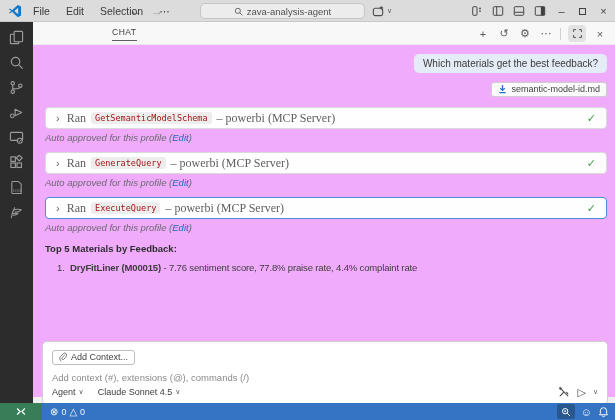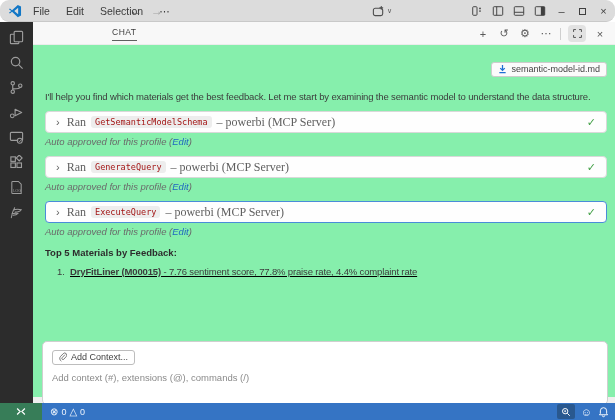--- a/index.html
+++ b/index.html
@@ -1,21 +1,21 @@
 <!DOCTYPE html>
 <html><head>
 <meta charset="utf-8">
 <style>
   * { margin:0; padding:0; box-sizing:border-box; }
   html,body { width:615px; height:420px; overflow:hidden; }
   body { font-family:"Liberation Sans", sans-serif; }
   .window { position:relative; width:615px; height:420px; background:#ffffff; overflow:hidden; }
 
   
-  .titlebar { position:absolute; top:0; left:0; width:615px; height:22px; background:#dcdcdc; border-bottom:1px solid #c9c9c9;border-radius:9px; }
+  .titlebar { position:absolute; top:0; left:0; width:615px; height:22px; background:#dcdcdc; border-bottom:1px solid #c9c9c9; }
   .logo { position:absolute; left:8px; top:4px; width:14px; height:14px; }
   .menus { position:absolute; left:26px; top:0; height:22px; display:flex; align-items:center; gap:2px; }
   .menu-item { font-size:10.5px; color:#3b3b3b; padding:2px 7px; border-radius:4px; }
   .nav-arrows { position:absolute; left:130px; top:0; height:22px; display:flex; align-items:center; gap:9px; }
   .arrow { font-size:12px; color:#4f4f4f; }
   .arrow.disabled { color:#a4a4a4; }
   .searchbox { position:absolute; left:200px; top:3px; width:165px; height:16px; background:#ececec; border:1px solid #c5c5c5; border-radius:5px; display:flex; align-items:center; justify-content:center; gap:4px; }
   .searchbox span { font-size:9.5px; color:#515151; }
   .copilot-group { position:absolute; left:372px; top:0; height:22px; display:flex; align-items:center; gap:2px; color:#4f4f4f; }
   .tb-right { position:absolute; right:4px; top:0; height:22px; display:flex; align-items:center; gap:8px; }
@@ -23,21 +23,21 @@
   .win-controls { display:flex; align-items:center; gap:6px; }
   .win-btn { width:15px; height:16px; display:flex; align-items:center; justify-content:center; font-size:11px; color:#3f3f3f; }
   .max-square { width:7px; height:7px; border:1px solid #3f3f3f; }
   .chev-small { font-size:7px; color:#5a5a5a; }
 
   
   .activitybar { position:absolute; left:0; top:22px; width:33px; height:381px; background:#2c2c2c; display:flex; flex-direction:column; align-items:center; padding-top:8px; gap:10px; }
   .ab-icon { width:25px; height:15px; display:flex; align-items:center; justify-content:center; }
 
   
-  .panel { position:absolute; left:33px; top:22px; width:582px; height:381px; background:#86efac; }
+  .panel { position:absolute; left:33px; top:22px; width:582px; height:381px; background:#f0abfc; }
   .tabstrip { position:absolute; top:0; left:0; right:0; height:23px; background:#f8f8f8; border-bottom:1px solid #ececec; }
   .tab { position:absolute; left:79px; top:5px; font-size:8.5px; letter-spacing:.5px; color:#3b3b3b; padding-bottom:3px; border-bottom:1px solid #5f5f5f; }
   .panel-actions { position:absolute; right:8px; top:0; height:23px; display:flex; align-items:center; gap:7px; color:#585858; }
   .pa-icon { font-size:11px; width:14px; text-align:center; }
   .pa-sep { width:1px; height:12px; background:#cfcfcf; }
   .pa-max { width:18px; height:17px; background:#e2e2e2; border-radius:4px; display:flex; align-items:center; justify-content:center; }
 
   
   .messages { position:absolute; top:23px; left:0; right:0; height:296px; overflow:hidden; padding:8px 8px 0 12px; }
   .user-row { text-align:right; }
@@ -49,21 +49,21 @@
   .toolbox { margin-top:9px; height:22px; border:1px solid #d9d9d9; border-radius:4px; background:#fefefe; display:flex; align-items:center; padding:0 10px; gap:5px; white-space:nowrap; }
   .toolbox.focused { border-color:#4a8cd9; }
   .tb-chev { color:#5f5f5f; font-size:11px; margin-right:2px; }
   .tb-label { font-size:12px; color:#5f5f5f;font-family:Liberation Serif, serif; }
   .code-chip { font-family:"DejaVu Sans Mono", monospace; font-size:8.5px; color:#a31515; background:#ededed; border-radius:3px; padding:1px 4px; }
   .tb-spacer { flex:1; }
   .tb-check { color:#43a047; font-size:11px; }
   .auto-line { margin-top:3px; font-size:9.5px; font-style:italic; color:#6a6a6a; white-space:nowrap; }
   .auto-line a { color:#1f66c0; text-decoration:none; font-style:italic; }
   .heading { margin-top:10px; font-size:9.5px; font-weight:bold; color:#2d2d2d; }
-  .olist { margin-top:8px;text-decoration:underline; }
+  .olist { margin-top:8px; }
   .olist-item { margin-top:4px; font-size:9.5px; letter-spacing:-.15px; color:#3c3c3c; white-space:nowrap; padding-left:12px; }
   .olist-item .num { display:inline-block; min-width:10px; margin-right:3px; }
 
   
   .input-strip { position:absolute; left:0; right:0; top:375px; height:6px; background:#efefef; }
   .inputbox { position:absolute; left:9px; right:7px; top:319px; height:64px; background:#ffffff; border:1px solid #cfcfcf; border-radius:5px; padding:6px 9px 4px; }
   .ctx-chip { display:inline-flex; align-items:center; gap:4px; border:1px solid #bdbdbd; border-radius:3px; height:15px; padding:0 6px; font-size:9px; color:#3f3f3f; background:#fff; }
   .placeholder { margin-top:6px; font-size:9.5px; color:#8a8a8a; white-space:nowrap; }
   .input-bottom { position:absolute; left:9px; right:9px; bottom:4px; height:16px; display:flex; align-items:center; }
   .picker { display:flex; align-items:center; gap:3px; font-size:9px; color:#3d3d3d; margin-right:14px; }
@@ -95,20 +95,27 @@
     </div>
     <div class="menus">
       <span class="menu-item">File</span>
       <span class="menu-item">Edit</span>
       <span class="menu-item">Selection</span>
       <span class="menu-item">⋯</span>
     </div>
     <div class="nav-arrows">
       <span class="arrow">←</span>
       <span class="arrow disabled">→</span>
+    </div>
+    <div class="searchbox">
+      <svg width="9" height="9" viewBox="0 0 14 14">
+          <circle cx="6" cy="6" r="4" fill="none" stroke="#5a5a5a" stroke-width="1.4"></circle>
+          <line x1="9" y1="9" x2="13" y2="13" stroke="#5a5a5a" stroke-width="1.4"></line>
+        </svg>
+      <span>zava-analysis-agent</span>
     </div>
     <div class="copilot-group">
       <svg width="13" height="13" viewBox="0 0 14 14">
           <rect x="1.5" y="3.5" width="10" height="8" rx="2" fill="none" stroke="#4f4f4f" stroke-width="1.2"></rect>
           <path d="M10 1v4M8 3h4" stroke="#4f4f4f" stroke-width="1.1"></path>
         </svg>
       <span class="chev-small">∨</span>
     </div>
     <div class="tb-right">
       <div class="layout-icons">
@@ -208,30 +215,32 @@
         <span class="pa-max">
           <svg width="11" height="11" viewBox="0 0 14 14">
               <path d="M2 5V2h3M9 2h3v3M12 9v3H9M5 12H2V9" fill="none" stroke="#4c4c4c" stroke-width="1.2"></path>
             </svg>
         </span>
         <span class="pa-icon">×</span>
       </div>
     </div>
 
     <div class="messages">
+      <div class="user-row">
+        <span class="bubble">Which materials get the best feedback?</span>
+      </div>
       <div class="attach-row">
         <span class="attach-chip">
           <svg width="9" height="10" viewBox="0 0 10 11">
               <path d="M5 1v5.5M2.5 4.5L5 7l2.5-2.5M1.5 9.5h7" fill="none" stroke="#1f6fd4" stroke-width="1.4"></path>
             </svg>
           <span>semantic-model-id.md</span>
         </span>
       </div>
 
-      <div class="para">I'll help you find which materials get the best feedback. Let me start by examining the semantic model to understand the data structure.</div>
 
       <div class="toolbox">
         <span class="tb-chev">›</span>
         <span class="tb-label">Ran</span>
         <span class="code-chip">GetSemanticModelSchema</span>
         <span class="tb-label">– powerbi (MCP Server)</span>
         <span class="tb-spacer"></span>
         <span class="tb-check">✓</span>
       </div>
       <div class="auto-line"><span>Auto approved for this profile (</span><a href="#">Edit</a><span>)</span></div>
@@ -269,20 +278,40 @@
     <div class="input-strip"></div>
 
     <div class="inputbox">
       <span class="ctx-chip">
         <svg width="8" height="10" viewBox="0 0 10 12">
             <path d="M7.5 3L4 6.8a1.4 1.4 0 002 2L9 5.5a2.6 2.6 0 10-3.7-3.7L2 5.2a3.8 3.8 0 001 6" fill="none" stroke="#5a5a5a" stroke-width="1"></path>
           </svg>
         <span>Add Context...</span>
       </span>
       <div class="placeholder">Add context (#), extensions (@), commands (/)</div>
+      <div class="input-bottom">
+        <span class="picker">
+            <span>Agent</span>
+            <span class="chev-small">∨</span>
+          </span>
+        <span class="picker">
+            <span>Claude Sonnet 4.5</span>
+            <span class="chev-small">∨</span>
+          </span>
+        <span class="ib-spacer"></span>
+        <span class="ib-icons">
+          <svg width="12" height="12" viewBox="0 0 14 14">
+              <path d="M2.5 11.5l4-4M11.5 11.5L4 4M2.5 2.5L4 4M10 7.5l1.5 1.5" fill="none" stroke="#4c4c4c" stroke-width="1.3" stroke-linecap="round"></path>
+              <circle cx="2.8" cy="2.8" r="1.2" fill="none" stroke="#4c4c4c" stroke-width="1"></circle>
+              <circle cx="11.2" cy="11.2" r="0" fill="#4c4c4c"></circle>
+            </svg>
+          <span class="send-glyph">▷</span>
+          <span class="chev-small">∨</span>
+        </span>
+      </div>
     </div>
   </div>
 
   <div class="statusbar">
     <div class="remote-box">
       <svg width="12" height="11" viewBox="0 0 14 12">
           <path d="M2.5 2.5L6 6 2.5 9.5M11.5 2.5L8 6l3.5 3.5" fill="none" stroke="#ffffff" stroke-width="1.4"></path>
         </svg>
     </div>
     <span class="sb-group">

